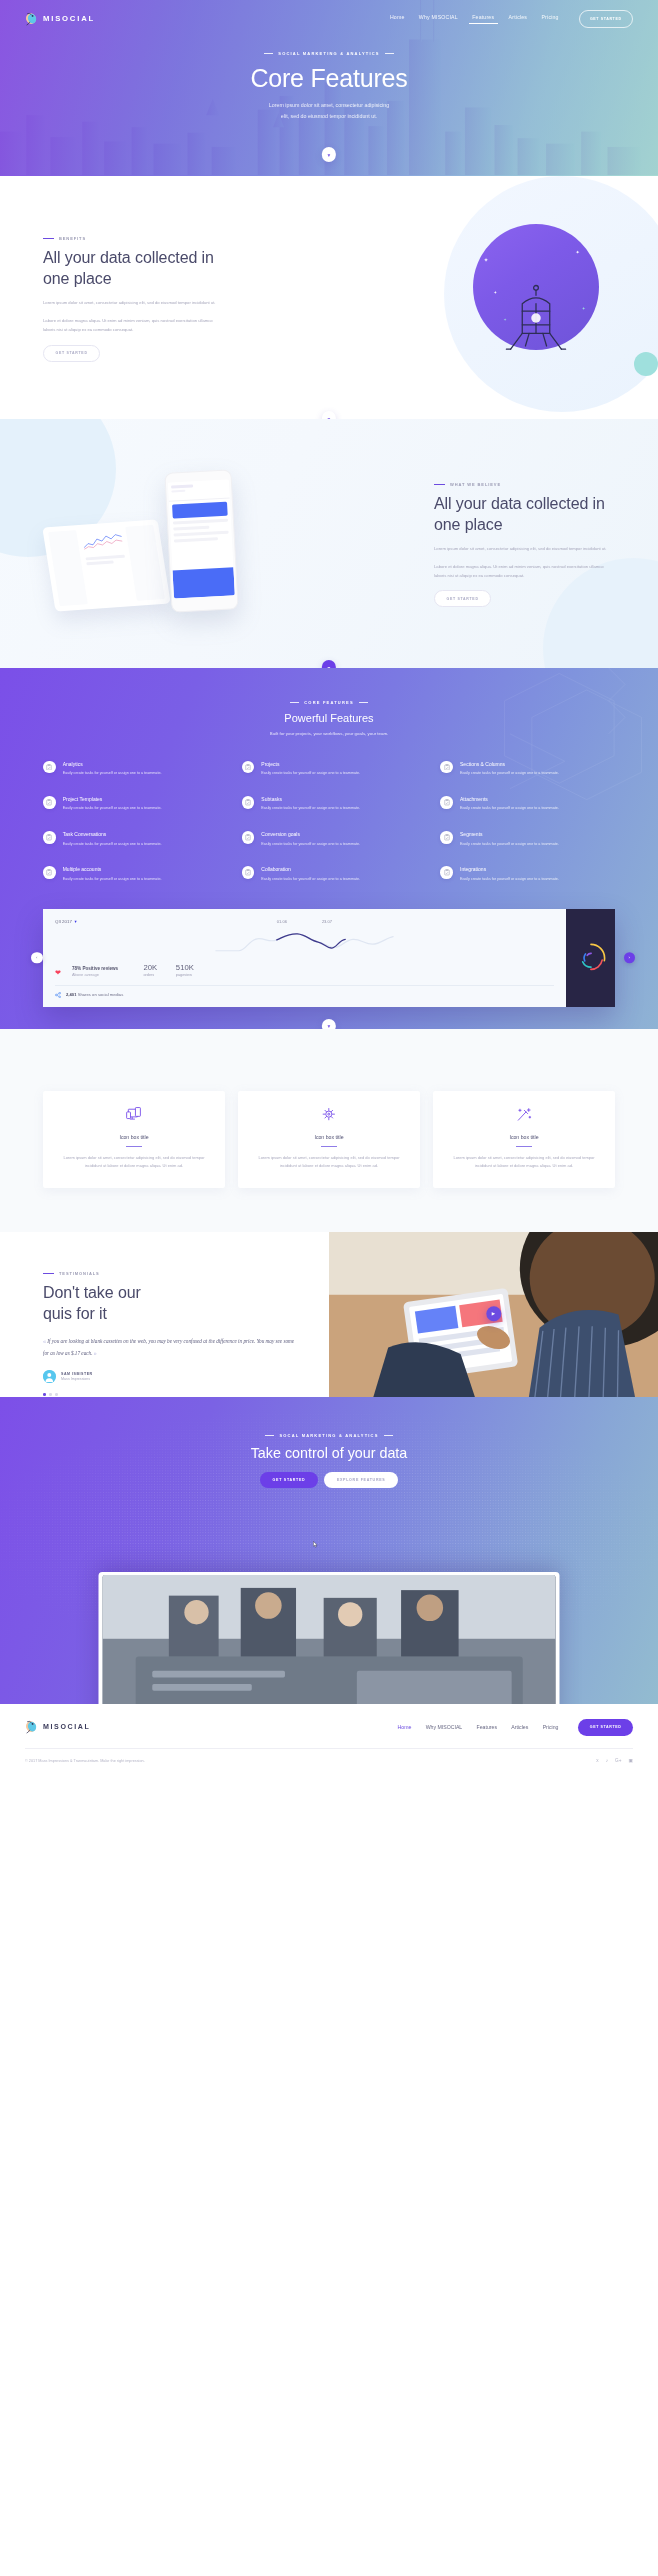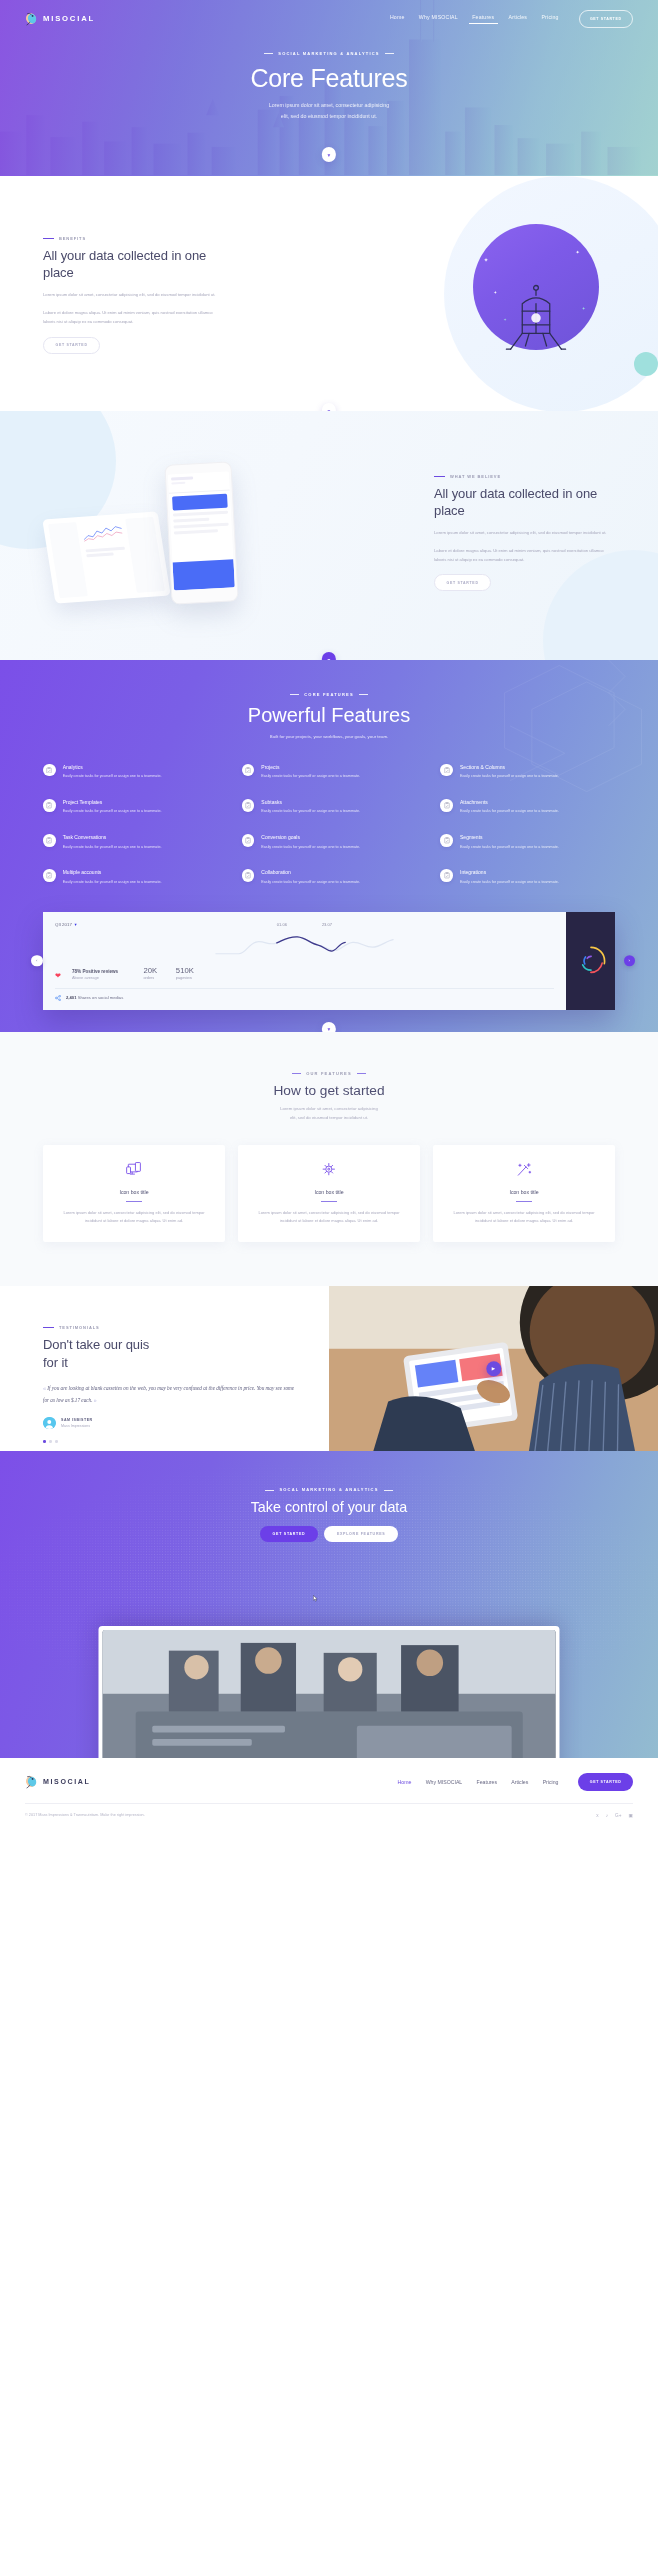--- a/index.html
+++ b/index.html
@@ -41,21 +41,21 @@
   .sec2 { position:relative; background:#fff; padding:48px 0 57px; overflow:hidden; }
   .sec2 .blob-a { position:absolute; right:-22px; top:0; width:236px; height:236px; border-radius:50%;
     background:linear-gradient(150deg,#f2f7ff,#eaf3fd); }
   .sec2 .blob-b { position:absolute; right:0px; top:176px; width:24px; height:24px; border-radius:50%;
     background:#9fe0dd; }
   .sec2-in { position:relative; z-index:3; display:flex; padding:0 43px; }
   .txtcol { width:181px; padding-top:12px; }
   .label-line { display:flex; align-items:center; gap:5px; font-size:4px; letter-spacing:0.9px;
     font-weight:700; color:#9a9ab3; }
   .label-line::before { content:""; width:11px; height:0.9px; background:#6c4be0; }
-  h2.big { font-size:13px; line-height:1.33; color:#4a4a6a; font-weight:400; margin-top:6px; letter-spacing:-0.1px; }
+  h2.big { font-size:16px; line-height:1.33; color:#4a4a6a; font-weight:400; margin-top:6px; letter-spacing:-0.1px; }
   p.body { font-size:4.2px; line-height:2.15; color:#a6a6bb; margin-top:8.8px; }
   .btn-out { display:inline-block; border:0.5px solid #e6e6f2; border-radius:11px; color:#a9a9c4;
     font-size:3.5px; letter-spacing:0.7px; font-weight:700; padding:5.5px 11.5px; margin-top:10.4px; background:#fff; }
   .illus { margin-left:auto; margin-right:16.5px; position:relative; width:126px; height:126px; }
   .illus-circ { position:absolute; inset:0; border-radius:50%;
     background:linear-gradient(145deg,#8b63ef 0%,#7d5ae8 40%,#6e54d8 100%); }
   .spark { position:absolute; color:#fff; font-size:6px; opacity:.9; }
 
   
   .sec3 { position:relative; overflow:hidden; padding:38px 0 46px;
@@ -74,21 +74,21 @@
   .ph-blue { margin:2.7px; height:14.3px; background:#4a6cf7; border-radius:1.6px; }
   .ph-row { margin:2.2px 2.7px; height:3.8px; background:#f2f2f7; border-radius:1.1px; }
   .ph-btm { position:absolute; left:0; right:0; bottom:0; height:28.5px; background:#4a6cf7; }
 
   
   .sec4 { position:relative; overflow:hidden; padding:32px 0 0;
     background:linear-gradient(112deg,#7b4fe8 0%,#7a5fe6 25%,#7b79e2 50%,#8094dd 72%,#8fb3d4 100%); }
   .geo { position:absolute; right:0; top:0; width:181px; height:181px; opacity:.12; }
   .sec4-hd { position:relative; z-index:4; text-align:center; }
   .eyebrow.w { color:#fff; }
-  h2.white { font-size:20px; color:#fff; font-weight:400; margin-top:7.1px; }
+  h2.white { font-size:11px; color:#fff; font-weight:400; margin-top:7.1px; }
   .sec4-sub { font-size:4.4px; color:rgba(255,255,255,.82); margin-top:7.1px; }
   .fgrid { position:relative; z-index:4; display:grid; grid-template-columns:repeat(3,1fr);
     gap:18.7px 24px; padding:25px 43px 0; }
   .fitem { display:flex; gap:7.1px; }
   .ficon { width:12.6px; height:12.6px; border-radius:50%; background:#fff; flex:none;
     display:flex; align-items:center; justify-content:center; box-shadow:0 1.1px 3.8px rgba(60,40,140,.14); }
   .fttl { font-size:5px; color:#fff; font-weight:400; }
   .fdsc { font-size:3.7px; color:rgba(255,255,255,.78); line-height:1.95; margin-top:3.3px; }
 
   
@@ -590,28 +590,20 @@
     </div>
 
     <div style="position:relative;height:22px;">
       <div class="scroll-dot" style="top:12px;background:#fff;">
         <span>▾</span>
       </div>
     </div>
   </section>
 
   <section class="sec5">
-    <div style="text-align:center;">
-      <div class="eyebrow p">OUR FEATURES</div>
-      <h2>How to get started</h2>
-      <div class="sec5-sub">
-        <div>Lorem ipsum dolor sit amet, consectetur adipisicing</div>
-        <div>elit, sed do eiusmod tempor incididunt ut.</div>
-      </div>
-    </div>
     <div class="boxes">
 
       <div class="box">
         <svg width="18.7" height="16.5" viewBox="0 0 34 30">
           <g stroke="#6c3fe8" stroke-width="1.5" fill="none">
             <rect x="6" y="4" width="17" height="14" rx="1"></rect>
             <rect x="19" y="1" width="9" height="16" rx="1.3" fill="#fff"></rect>
             <rect x="3" y="9" width="7" height="12" rx="1.3" fill="#fff"></rect>
             <path d="M13 18 L13 22 M9 22 L18 22"></path>
           </g>

